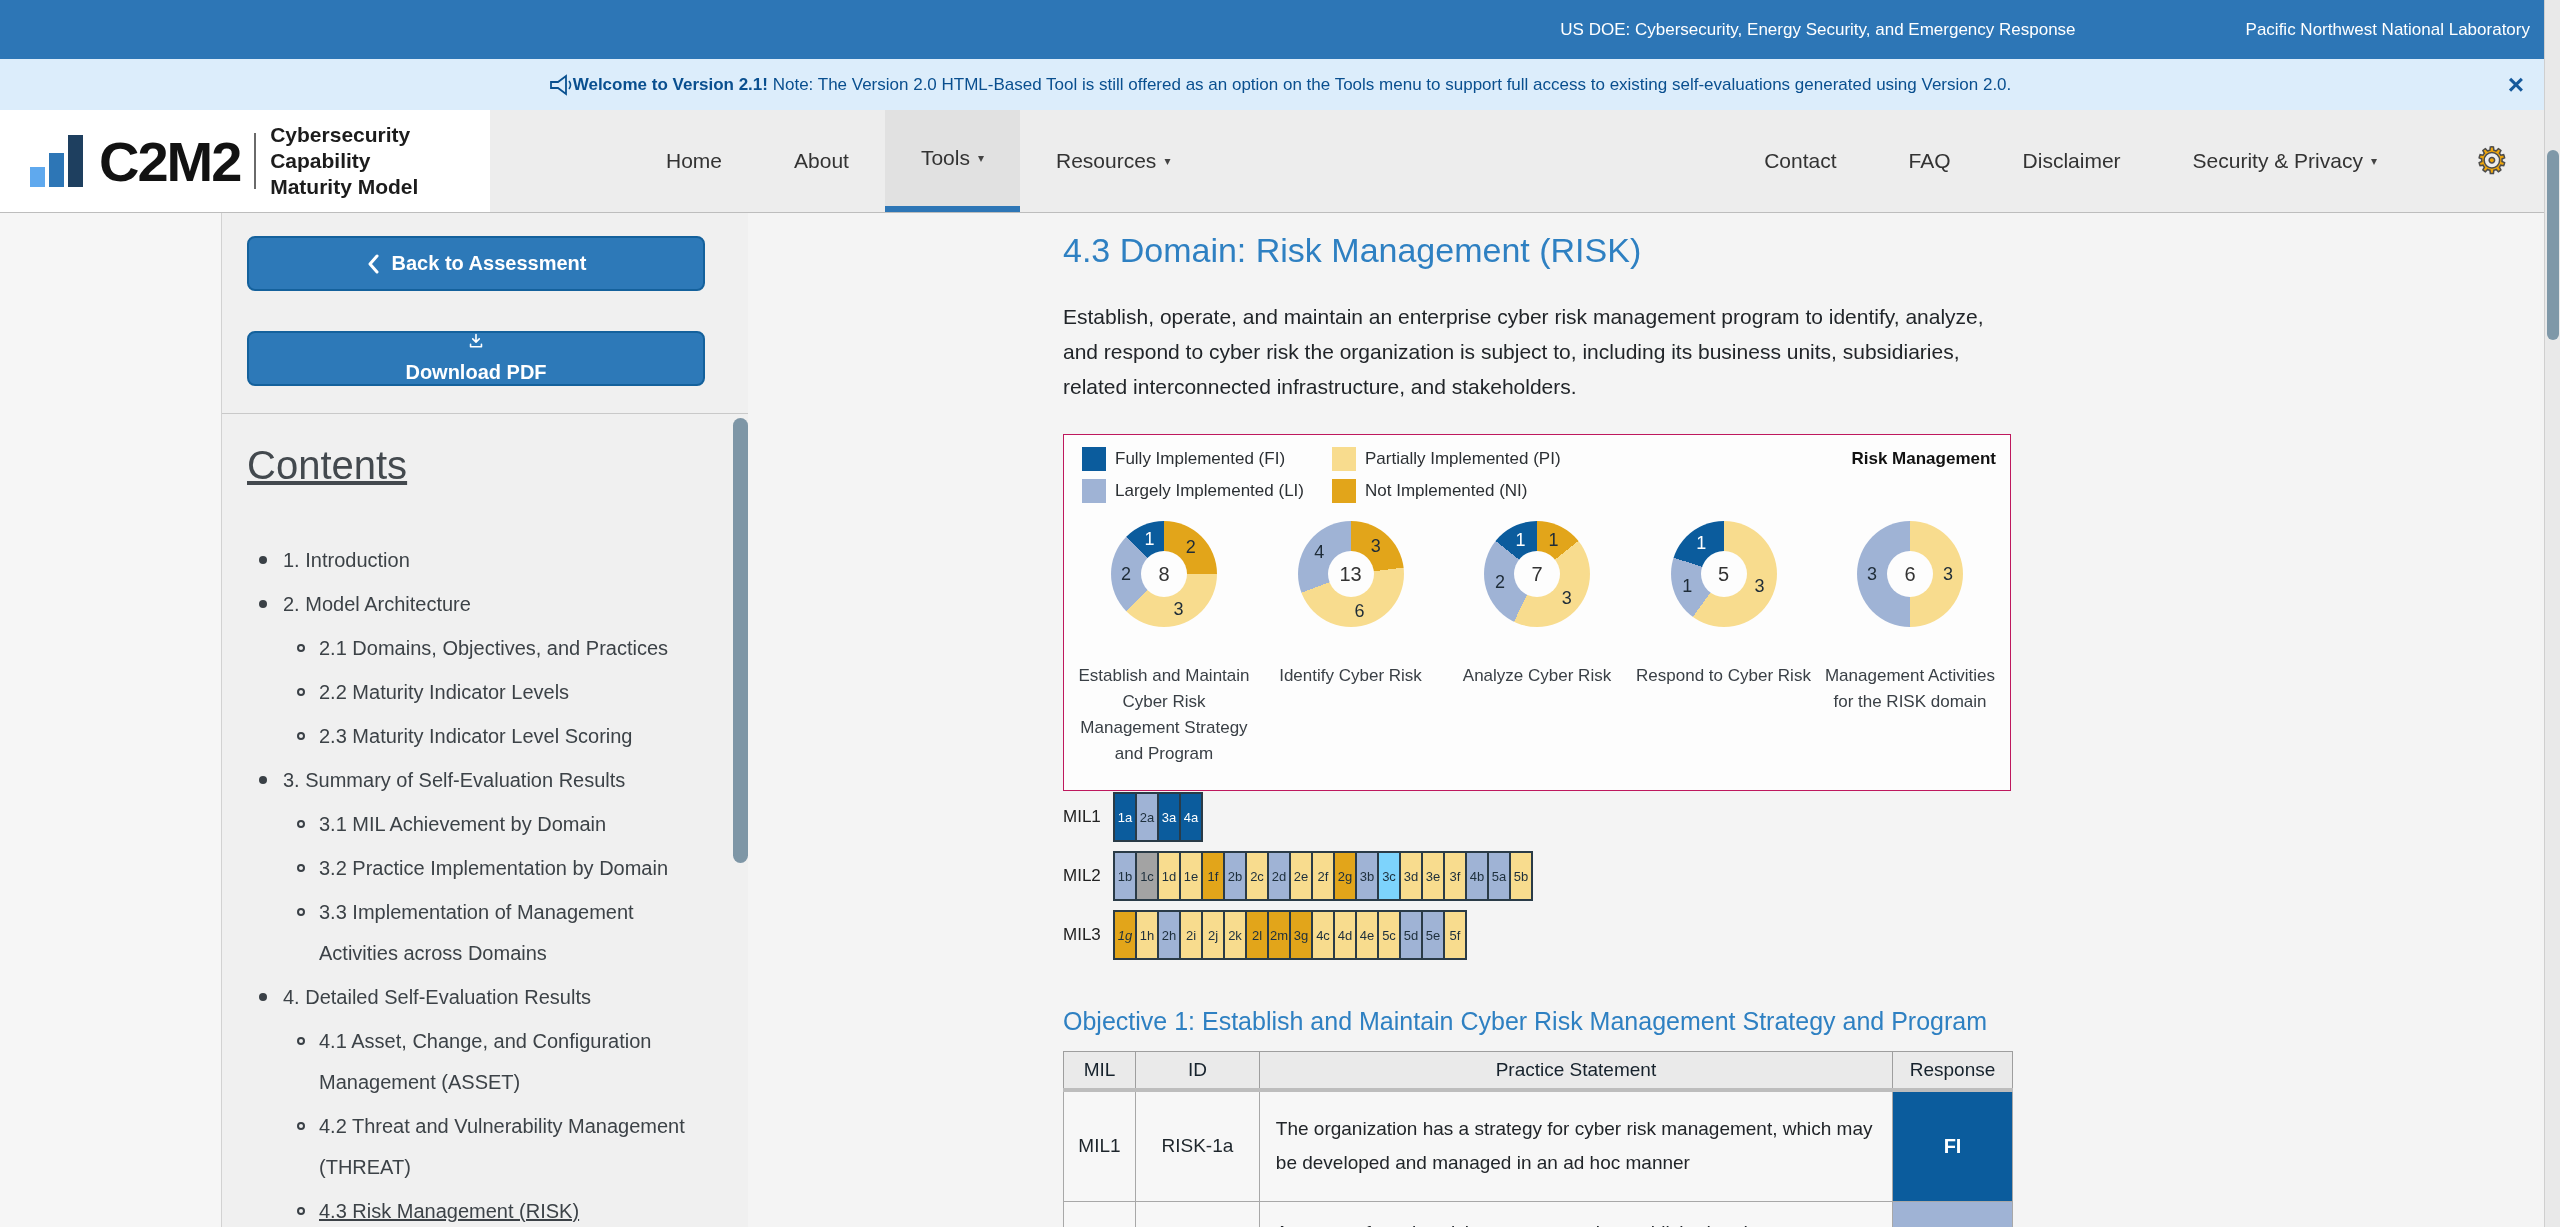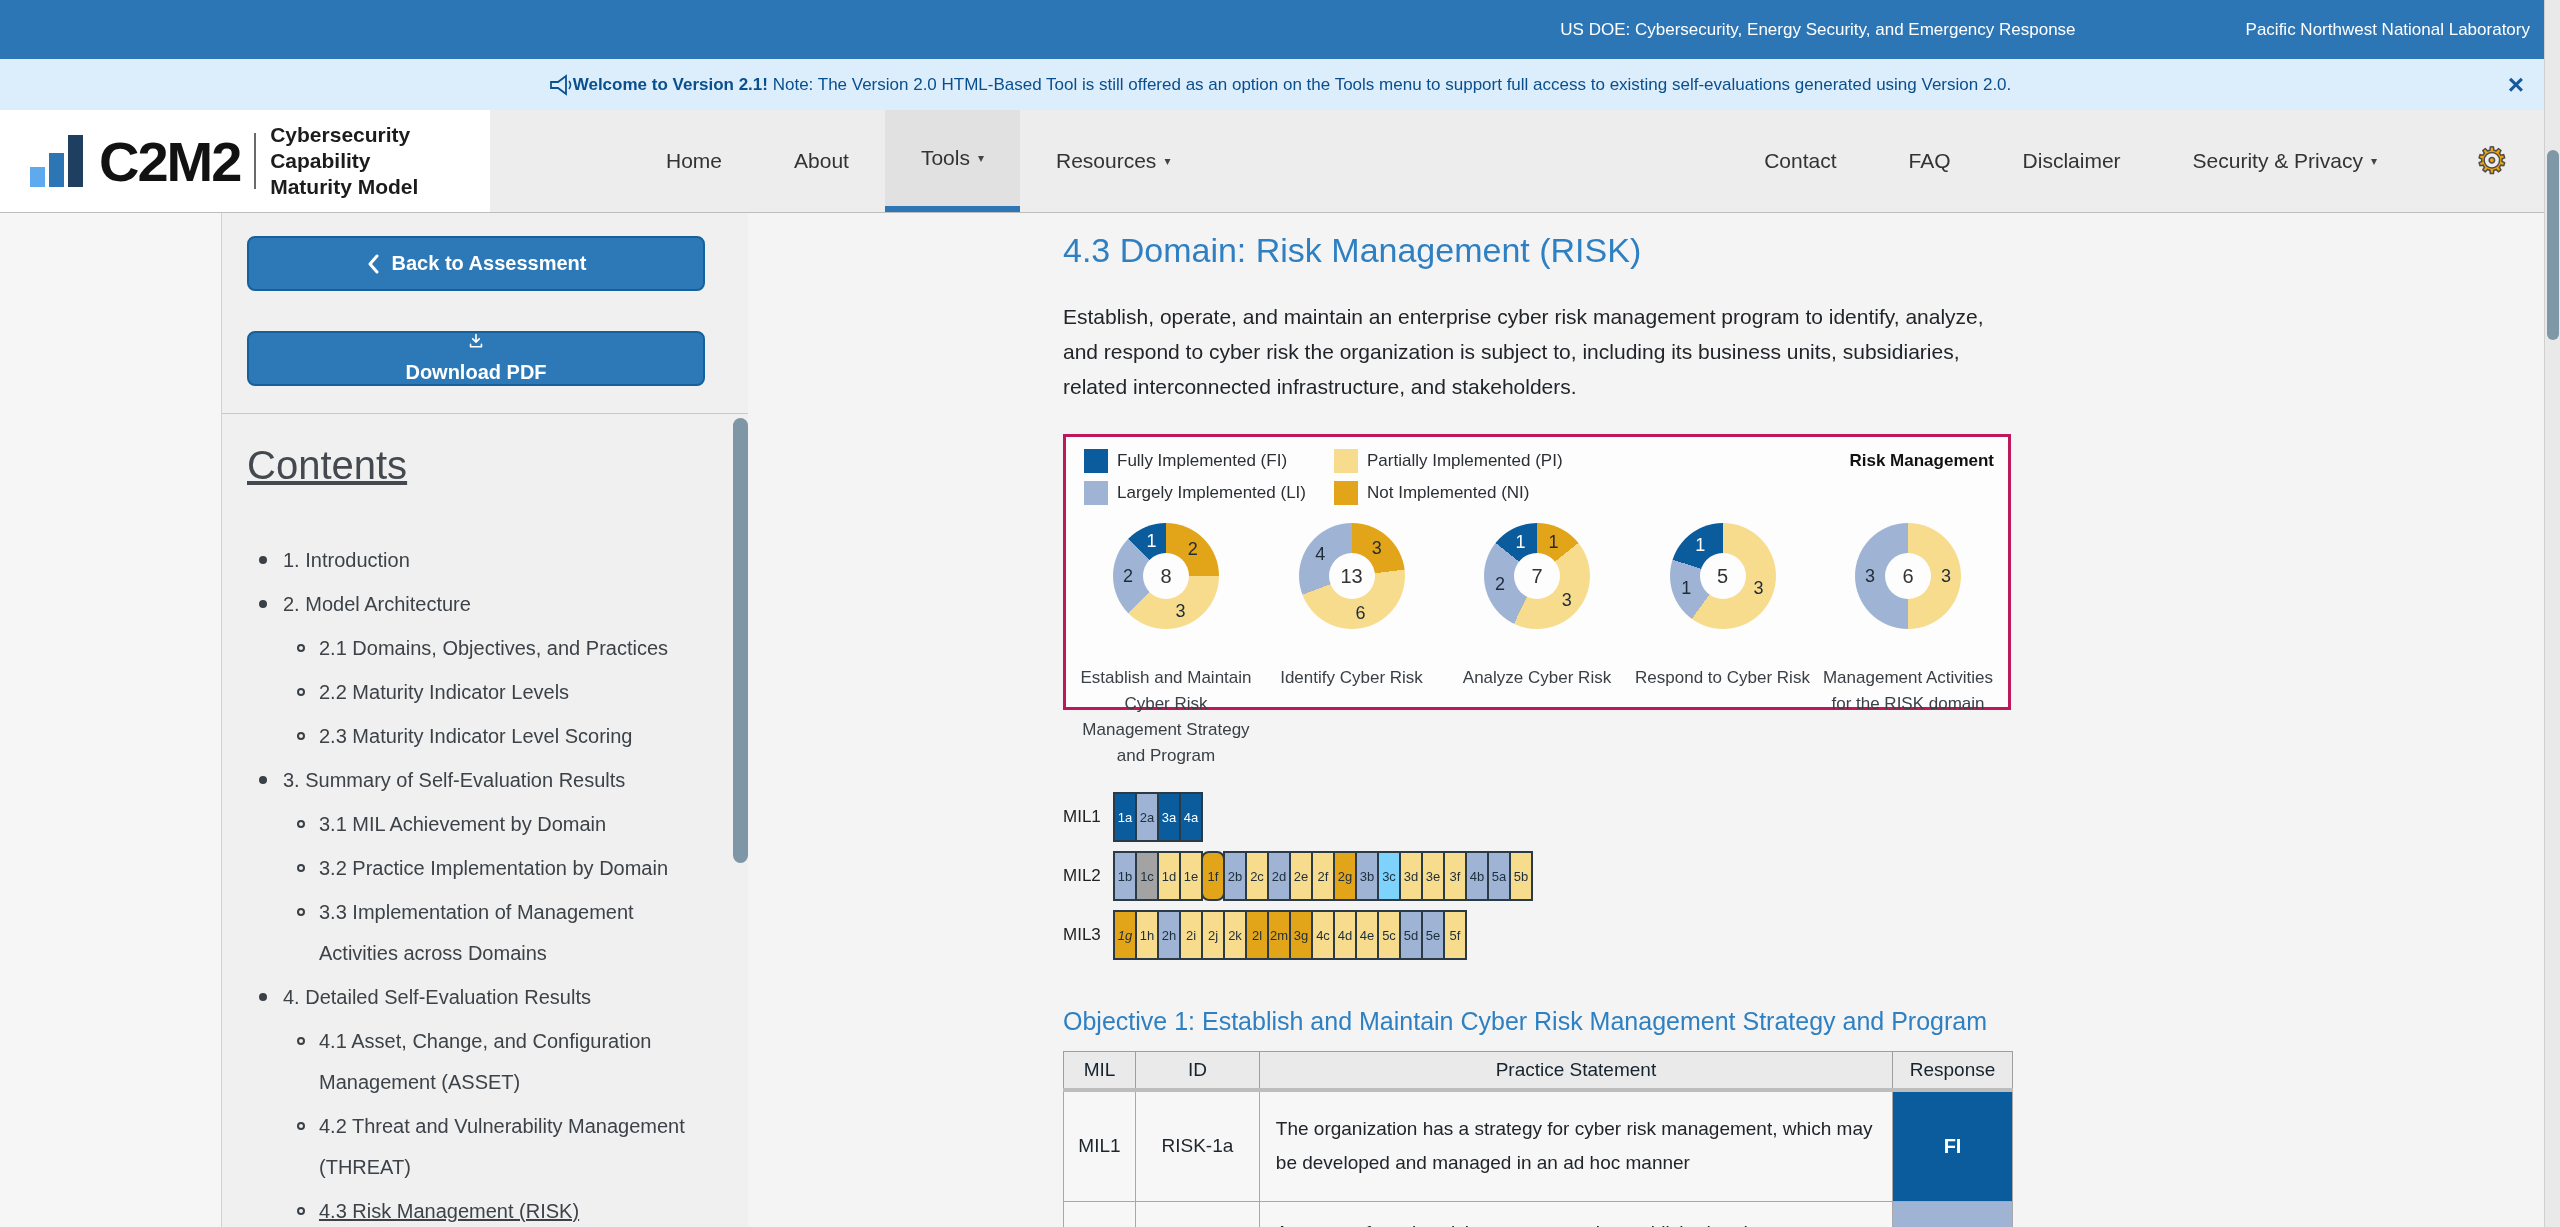--- a/index.html
+++ b/index.html
@@ -71,22 +71,22 @@
   .contents li.active .label { text-decoration:underline; }
   .side-scroll { position:absolute; right:0; top:205px; width:15px; height:445px;
     background:#7e96a6; border-radius:8px; }
 
   
   .main-inner { position:absolute; left:1063px; top:0; width:950px; }
   .page-title { position:absolute; top:18px; font-size:34px; font-weight:500; color:#2e80c2; width:950px; }
   .page-desc { position:absolute; top:86px; width:950px; font-size:21px; line-height:35px; color:#212529; }
 
   
-  .panel { position:absolute; top:221px; width:948px; height:276px; background:#fdfdfd;
-    border:3px solid #be185d; }
+  .panel { position:absolute; top:221px; width:948px; height:357px; background:#fdfdfd;
+    border:1px solid #be185d; }
   .legend { position:absolute; left:18px; top:12px; display:grid;
     grid-template-columns:250px auto; row-gap:8px; }
   .legend-item { display:flex; align-items:center; gap:9px; font-size:17px; color:#2b2f33; }
   .swatch { width:24px; height:24px; flex:0 0 24px; }
   .domain-label { position:absolute; right:14px; top:14px; font-size:17px; font-weight:700; color:#111; }
   .pies { position:absolute; left:8px; right:8px; top:86px; display:flex; justify-content:space-between; }
   .pie-block { width:184px; display:flex; flex-direction:column; align-items:center; }
   .donut { position:relative; width:106px; height:106px; border-radius:50%; }
   .hole { position:absolute; left:30px; top:30px; width:46px; height:46px; border-radius:50%;
     background:#fdfdfd; display:flex; align-items:center; justify-content:center;
@@ -317,21 +317,21 @@
           <div class="mil-cell LI" style="background: rgb(159, 179, 213);">2a</div>
           <div class="mil-cell FI" style="background: rgb(11, 92, 157);">3a</div>
           <div class="mil-cell FI" style="background: rgb(11, 92, 157);">4a</div>
         </div>
         <div class="mil-row">
           <span class="mil-label">MIL2</span>
           <div class="mil-cell LI" style="background: rgb(159, 179, 213);">1b</div>
           <div class="mil-cell LI" style="background: #a3a3a3;">1c</div>
           <div class="mil-cell PI" style="background: rgb(248, 220, 142);">1d</div>
           <div class="mil-cell PI" style="background: rgb(248, 220, 142);">1e</div>
-          <div class="mil-cell NI" style="background: rgb(226, 165, 26); border-radius: 8px;">1f</div>
+          <div class="mil-cell NI" style="background: rgb(226, 165, 26);">1f</div>
           <div class="mil-cell LI" style="background: rgb(159, 179, 213);">2b</div>
           <div class="mil-cell PI" style="background: rgb(248, 220, 142);">2c</div>
           <div class="mil-cell LI" style="background: rgb(159, 179, 213);">2d</div>
           <div class="mil-cell PI" style="background: rgb(248, 220, 142);">2e</div>
           <div class="mil-cell PI" style="background: rgb(248, 220, 142);">2f</div>
           <div class="mil-cell NI" style="background: rgb(226, 165, 26);">2g</div>
           <div class="mil-cell LI" style="background: rgb(159, 179, 213);">3b</div>
           <div class="mil-cell LI" style="background: #7dd3fc;">3c</div>
           <div class="mil-cell PI" style="background: rgb(248, 220, 142);">3d</div>
           <div class="mil-cell PI" style="background: rgb(248, 220, 142);">3e</div>

